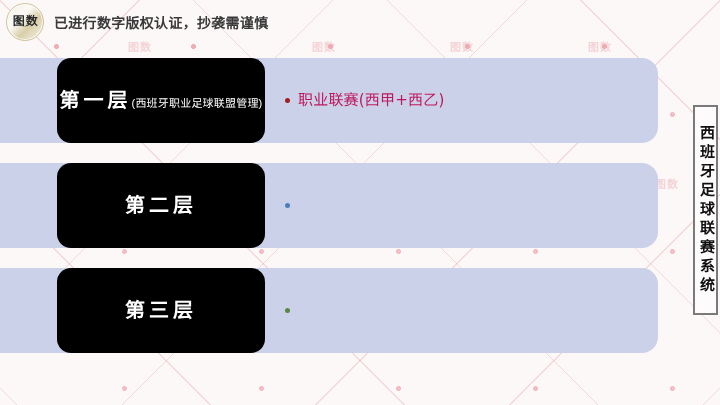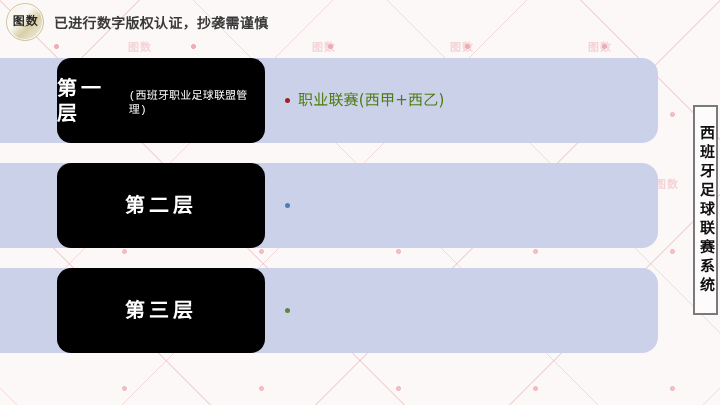--- a/index.html
+++ b/index.html
@@ -167,21 +167,21 @@
     letter-spacing: 4px;
     line-height: 1.25;
     font-family: "DejaVu Sans", "Liberation Sans", sans-serif;
   }
   .tier-sub {
     color: #ffffff;
     font-size: 11px;
     line-height: 1.3;
     margin-top: 5px;
     letter-spacing: 0.2px;
-    font-family: Liberation Mono, monospace;
+    font-family: Liberation Sans, sans-serif;
   }
 
   .desc {
     position: absolute;
     left: 285px;
     top: 0;
     width: 368px;
     height: 85px;
     display: flex;
     align-items: center;
@@ -258,21 +258,21 @@
   <div class="rows">
 
     <div class="row row-1">
       <div class="row-panel"></div>
       <div class="tier-box">
         <div class="tier-title">第一层</div>
         <div class="tier-sub">(西班牙职业足球联盟管理)</div>
       </div>
       <div class="desc">
         <span class="bullet" style="background:#9e2020"></span>
-        <span class="desc-text" style="color:#4d7c0f">职业联赛(西甲+西乙)</span>
+        <span class="desc-text" style="color:#be185d">职业联赛(西甲+西乙)</span>
       </div>
     </div>
 
     <div class="row row-2">
       <div class="row-panel"></div>
       <div class="tier-box">
         <div class="tier-title">第二层</div>
       </div>
       <div class="desc">
         <span class="bullet" style="background:#4a7ebb"></span>

